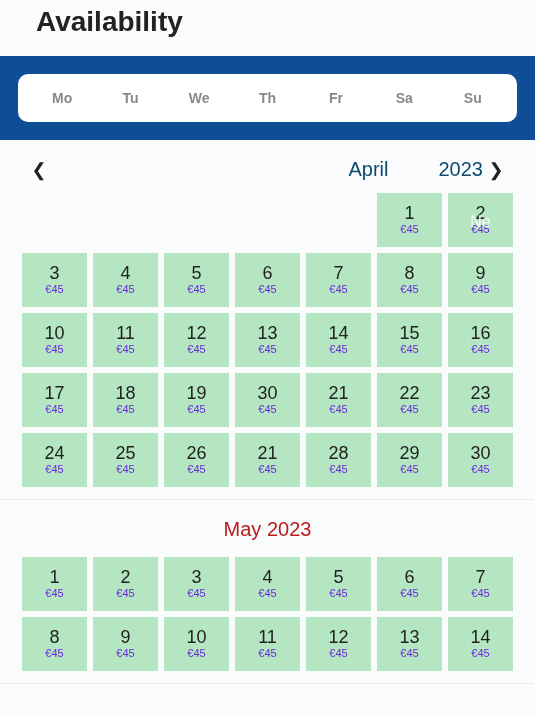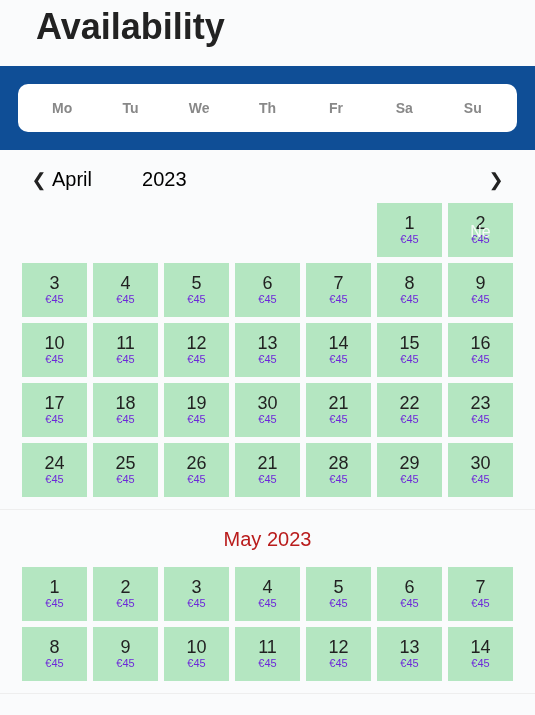--- a/index.html
+++ b/index.html
@@ -2,21 +2,21 @@
 <html><head>
 <meta charset="utf-8">
 <style>
   * { margin: 0; padding: 0; box-sizing: border-box; }
   body {
     font-family: 'Segoe UI', Arial, sans-serif;
     background: #fafbfc;
     width: 535px;
   }
   .page-title {
-    font-size: 36px;
+    font-size: 28px;
     font-weight: 700;
     color: #222;
     margin: 6px 0 18px 36px;
   }
   .header-band {
     background: #0f4e96;
     padding: 18px 18px;
   }
   .weekday-row {
     background: #fff;
@@ -43,23 +43,23 @@
   }
   .nav-arrow {
     cursor: pointer;
     font-size: 18px;
     width: 26px;
     text-align: center;
     color: #222;
   }
   .month-label-wrap {
     flex: 1;
-    text-align: left;
+    text-align: right;
     font-size: 20px;
-    color: #000000;
+    color: #0c4a6e;
   }
   .month-name { display:inline-block; }
   .year-name { display:inline-block; margin-left: 50px; }
   .month-label-center {
     text-align: center;
     font-size: 20px;
     color: #b91c1c;
     padding: 8px 0 16px 0;
   }
   .grid {

